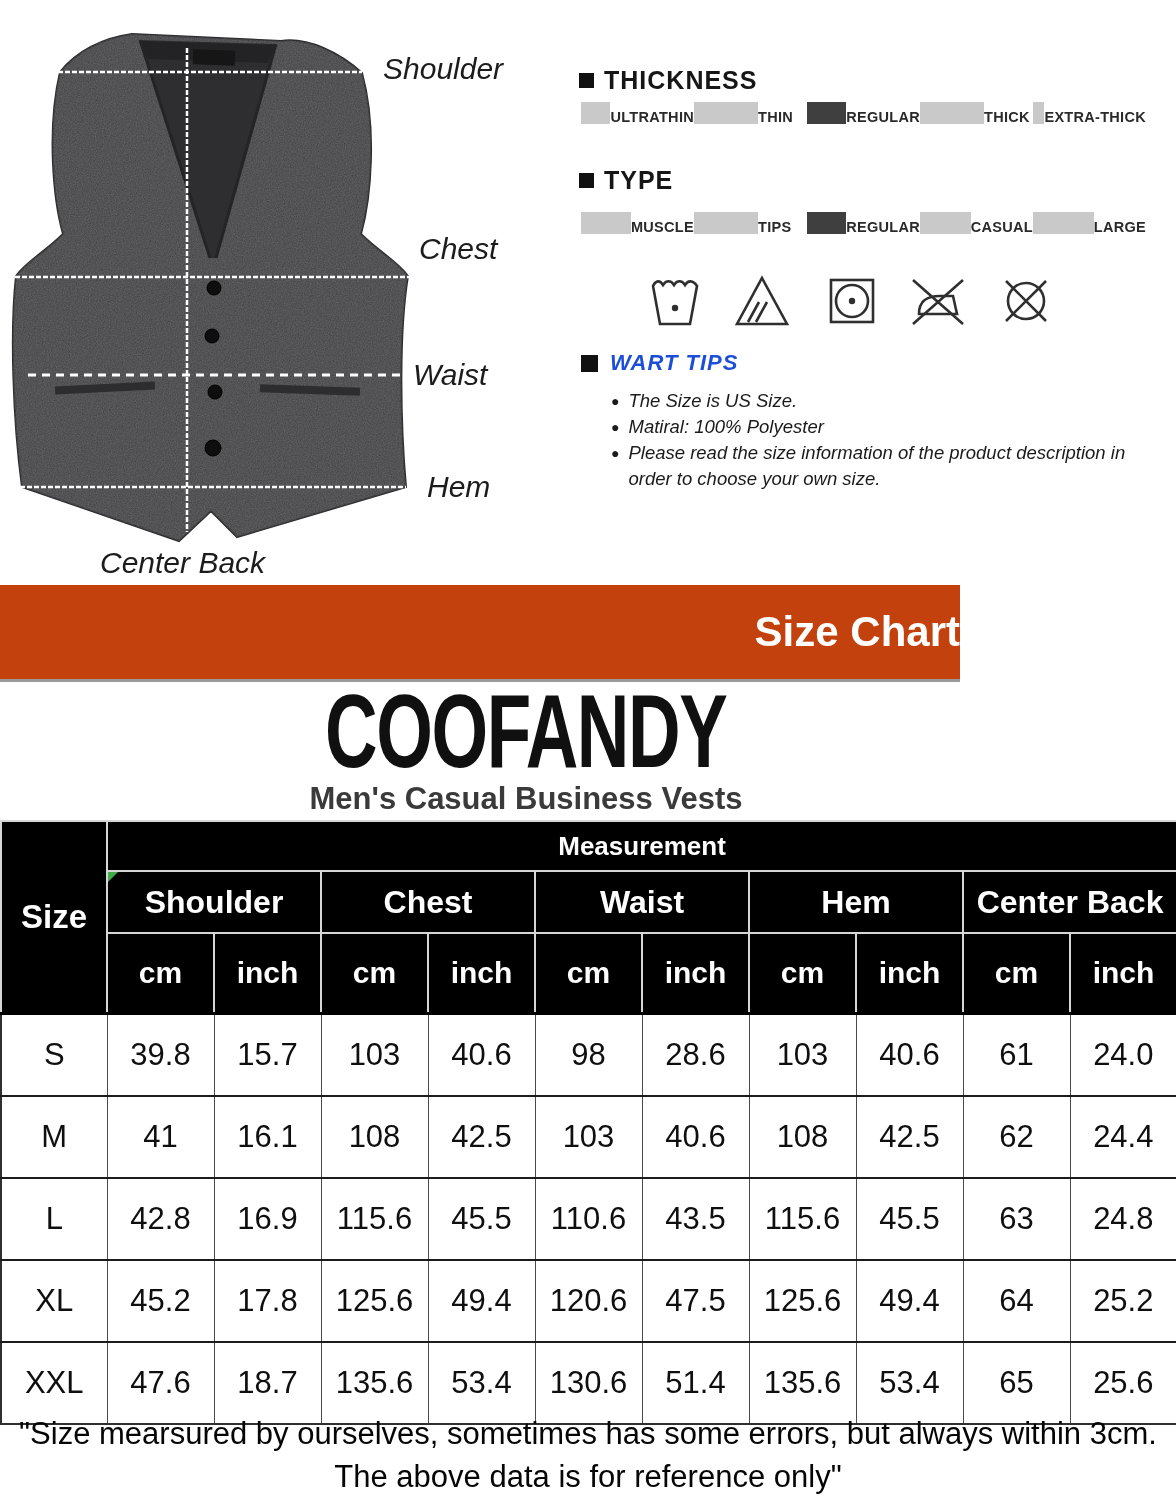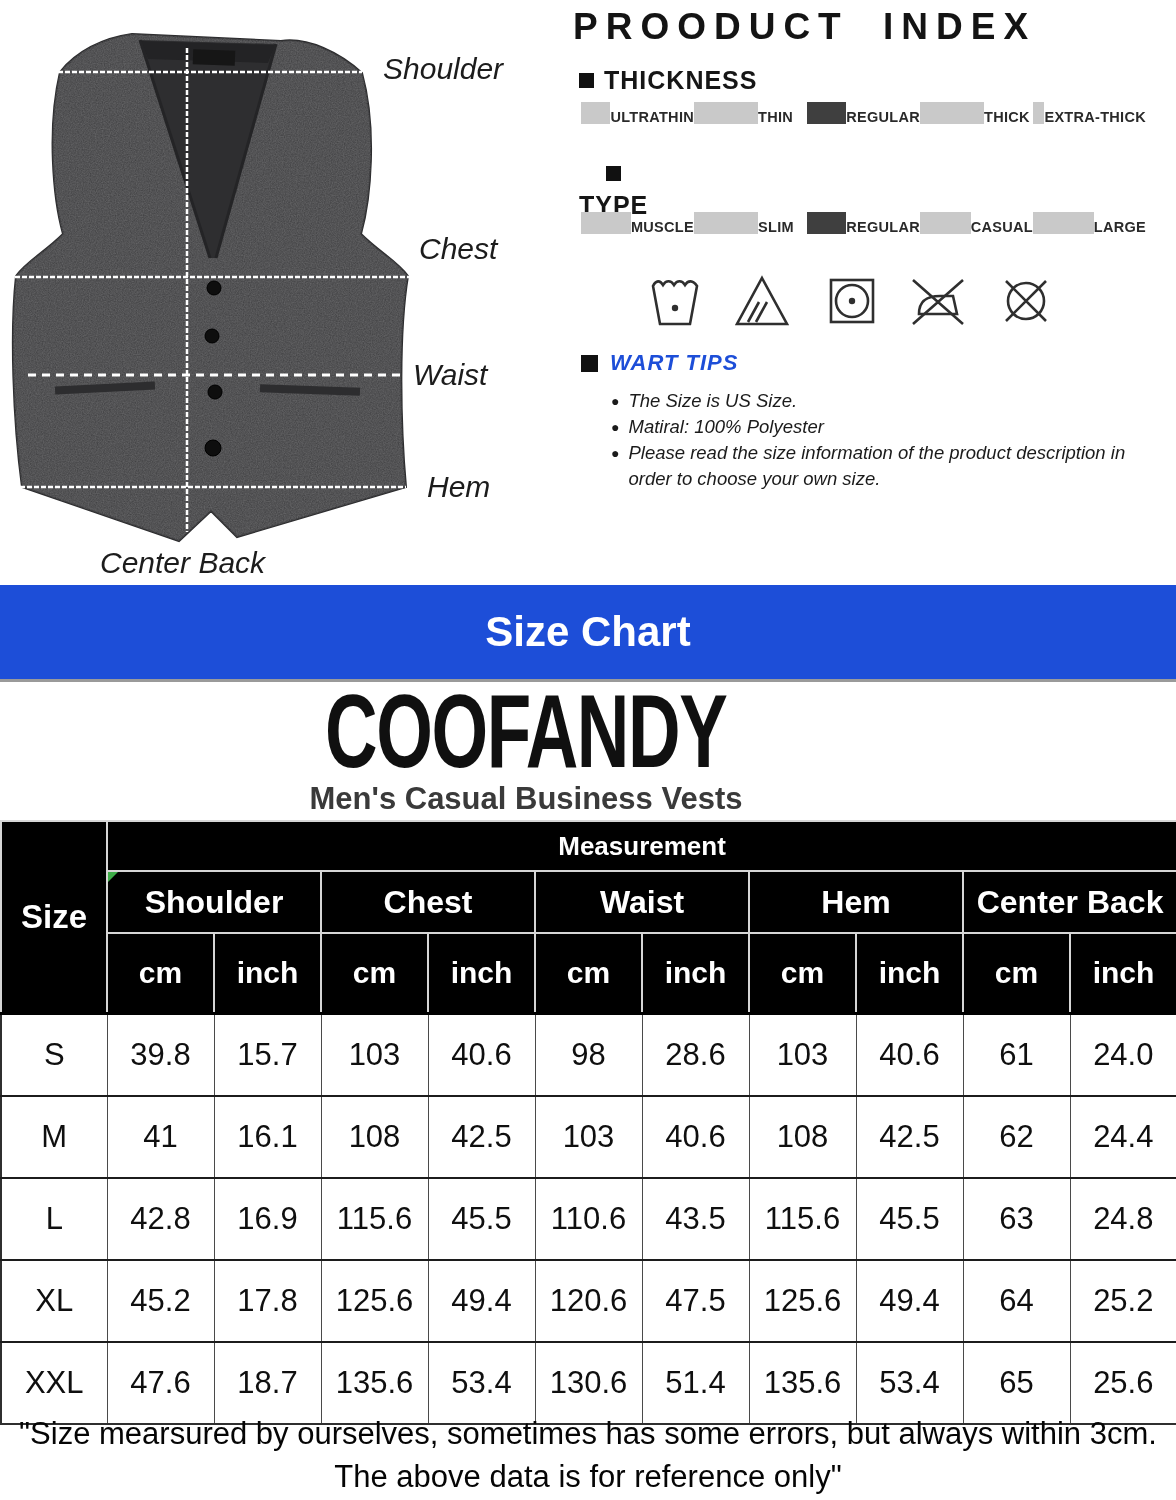--- a/index.html
+++ b/index.html
@@ -16,41 +16,41 @@
   #lbl-centerback{left:100px;top:546px;}
 
   
   #index-panel{position:absolute;left:565px;top:0;width:611px;height:585px;}
   .pi-title{position:absolute;top:6px;left:8px;font-size:37px;font-weight:bold;color:#141414;
             letter-spacing:8px;word-spacing:16px;white-space:nowrap;}
   .section-head{position:absolute;left:14px;display:flex;align-items:center;gap:10px;
                 font-size:25px;font-weight:bold;color:#161616;letter-spacing:1px;}
   .section-head .sq{width:15px;height:15px;background:#111;flex:0 0 auto;}
   #head-thickness{top:66px;}
-  #head-type{top:166px;flex-direction:column;}
+  #head-type{top:166px;}
   .swatch-row{position:absolute;left:16px;width:584px;display:flex;}
   #row-thickness{top:100px;}
   #row-type{top:210px;}
   .swatch-col{width:113px;display:flex;flex-direction:row;align-items:center;}
   .swatch{width:64px;height:22px;background:#c9c9c9;}
   .swatch.selected{background:#3f3f3f;}
   .swatch-label{margin-top:9px;font-size:14.5px;font-weight:bold;color:#2a2a2a;
                 letter-spacing:.3px;white-space:nowrap;}
   .care-icon{position:absolute;top:270px;width:62px;height:62px;}
   #care-1{left:80px;}#care-2{left:166px;}#care-3{left:256px;}#care-4{left:342px;}#care-5{left:430px;}
   .tips-head{position:absolute;top:350px;left:16px;display:flex;align-items:center;gap:12px;
              font-size:22px;font-weight:bold;font-style:italic;color:#1d4ed8;letter-spacing:1px;}
   .tips-head .sq{width:17px;height:17px;background:#111;flex:0 0 auto;}
   .tips-list{position:absolute;top:388px;left:46px;width:556px;}
   .tip{display:flex;font-style:italic;font-size:18.5px;line-height:26px;color:#1b1b1b;}
   .tip .dot{margin-right:9px;font-size:14px;line-height:26px;flex:0 0 auto;}
 
   
-  #banner{position:absolute;top:585px;left:0;width:1176px;height:94px;background:#1d4ed8;
-          border-bottom:3px solid #9a9a9a;display:flex;align-items:center;justify-content:center;}
+  #banner{position:absolute;top:585px;left:0;width:960px;height:94px;background:#c2410c;
+          border-bottom:3px solid #9a9a9a;display:flex;align-items:center;justify-content:flex-end;}
   #banner span{color:#fff;font-size:42px;font-weight:bold;}
 
   
   #brand{position:absolute;top:680px;left:0;width:1052px;text-align:center;}
   .brand-name{display:inline-block;font-size:104px;line-height:102px;font-weight:bold;color:#101010;
               letter-spacing:-2px;transform:scaleX(.70);transform-origin:center;white-space:nowrap;}
   .brand-sub{font-size:31px;line-height:34px;font-weight:bold;color:#3a3a3a;margin-top:0;}
 
   
   #size-table{position:absolute;top:820px;left:0;width:1176px;border-collapse:collapse;
@@ -112,21 +112,20 @@
       </g>
     </svg>
     <div class="diag-label" id="lbl-shoulder">Shoulder</div>
     <div class="diag-label" id="lbl-chest">Chest</div>
     <div class="diag-label" id="lbl-waist">Waist</div>
     <div class="diag-label" id="lbl-hem">Hem</div>
     <div class="diag-label" id="lbl-centerback">Center Back</div>
   </div>
 
   <div id="index-panel">
-    <div class="pi-title">PROODUCT INDEX</div>
 
     <div class="section-head" id="head-thickness">
       <span class="sq"></span>
       <span>THICKNESS</span>
     </div>
     <div class="swatch-row" id="row-thickness">
       <div class="swatch-col">
         <div class="swatch"></div>
         <div class="swatch-label">ULTRATHIN</div>
       </div>
@@ -152,21 +151,21 @@
       <span class="sq"></span>
       <span>TYPE</span>
     </div>
     <div class="swatch-row" id="row-type">
       <div class="swatch-col">
         <div class="swatch"></div>
         <div class="swatch-label">MUSCLE</div>
       </div>
       <div class="swatch-col">
         <div class="swatch"></div>
-        <div class="swatch-label">SLIM</div>
+        <div class="swatch-label">TIPS</div>
       </div>
       <div class="swatch-col">
         <div class="swatch selected"></div>
         <div class="swatch-label">REGULAR</div>
       </div>
       <div class="swatch-col">
         <div class="swatch"></div>
         <div class="swatch-label">CASUAL</div>
       </div>
       <div class="swatch-col">

